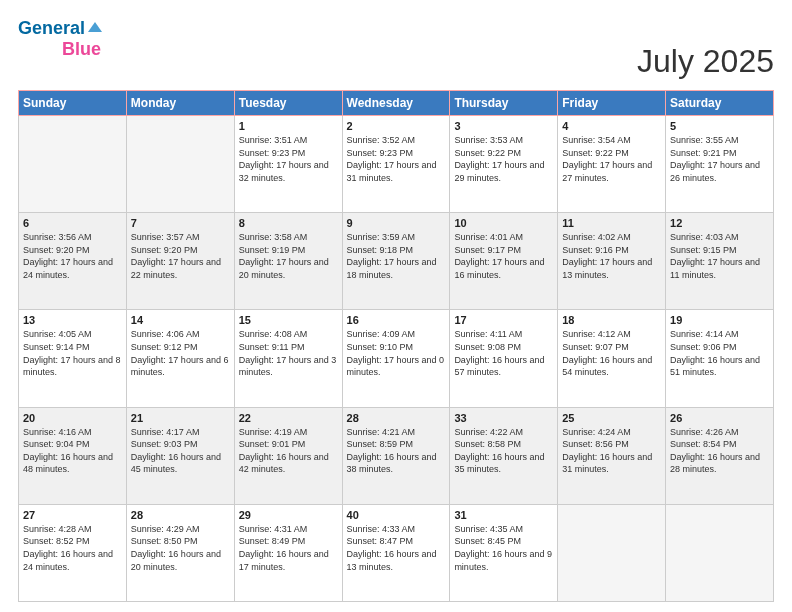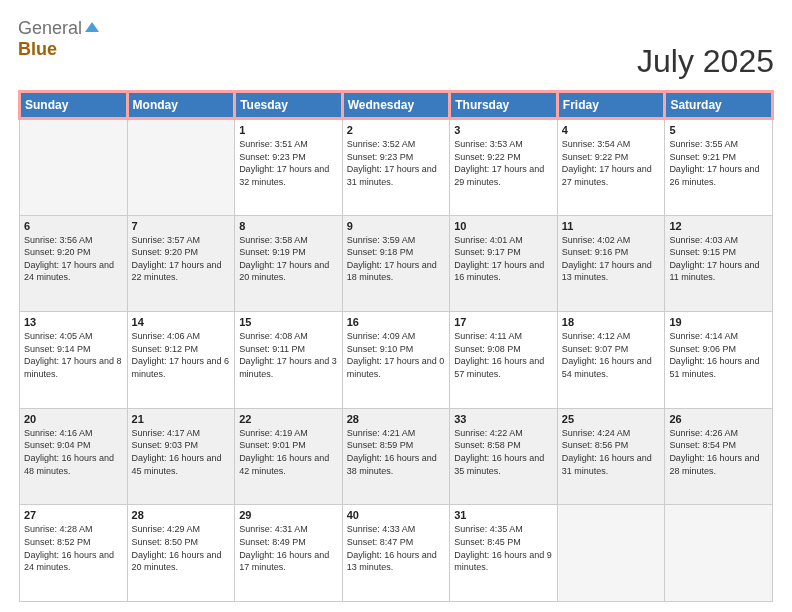--- a/index.html
+++ b/index.html
@@ -46,21 +46,21 @@
       border-collapse: collapse;
       width: 100%;
       table-layout: fixed;
     }
     .calendar th {
       background: #3a7abf;
       color: #fff;
       font-size: 12px;
       padding: 5px 4px;
       text-align: left;
-      border: 3px solid #fca5a5;
+      border: 1px solid #fca5a5;
       font-weight: bold;
       margin-top: 47px;
     }
     .calendar td {
       border: 1px solid #ccc;
       vertical-align: top;
       padding: 4px 4px;
       font-size: 9.5px;
       color: #333;
       background: #fff;
@@ -85,22 +85,22 @@
       background: #f0f0f0;
     }
   </style>
 </head>
 <body>
 
 <div class="page">
   <div class="header">
     <div class="logo">
   <div style="display:flex;flex-direction:column;line-height:1.15;">
-    <span style="font-size:18px;font-weight:normal;color:#737373;font-family:Arial,sans-serif;">General<span style="display:inline-block;width:0;height:0;border-left:7px solid transparent;border-right:7px solid transparent;border-bottom:10px solid #4a9fd4;margin-left:3px;vertical-align:middle;position:relative;top:-2px;"></span></span>
-    <span style="font-size:18px;font-weight:bold;color:#a16207;font-family:Arial,sans-serif;">Blue</span>
+    <span style="font-size:18px;font-weight:bold;color:#0369a1;font-family:Arial,sans-serif;">General<span style="display:inline-block;width:0;height:0;border-left:7px solid transparent;border-right:7px solid transparent;border-bottom:10px solid #4a9fd4;margin-left:3px;vertical-align:middle;position:relative;top:-2px;"></span></span>
+    <span style="font-size:18px;font-weight:bold;color:#ec4899;font-family:Arial,sans-serif;margin-left:44px;">Blue</span>
   </div>
 </div>
     <div class="title-block">
       <div class="month-year">July 2025</div>
     </div>
   </div>
 
   <table class="calendar">
     <thead>
       <tr>

